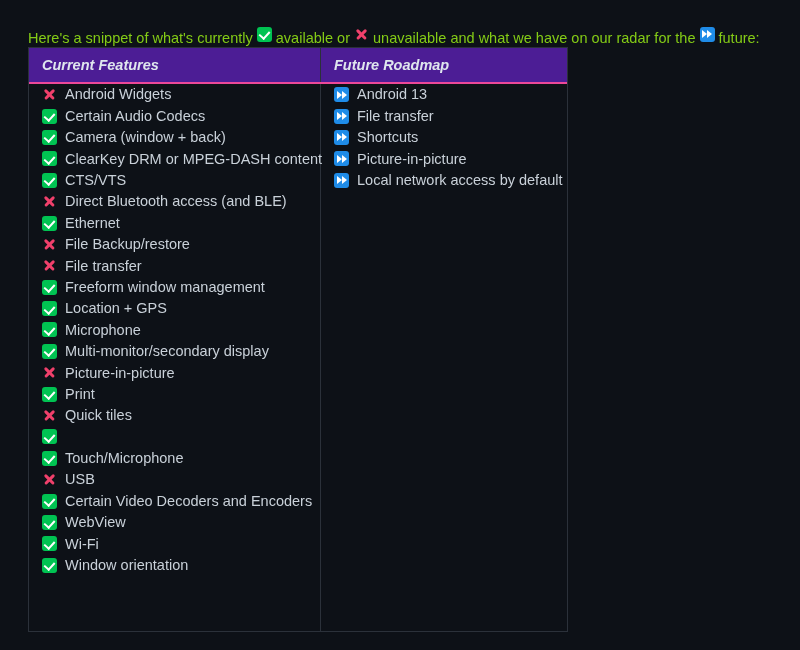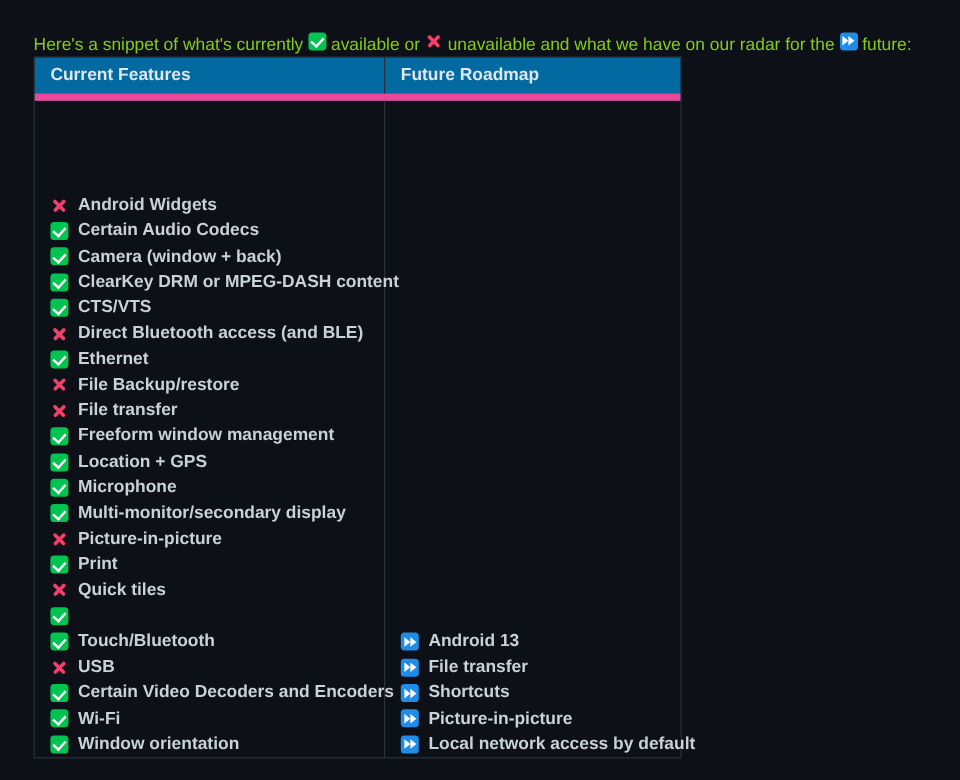--- a/index.html
+++ b/index.html
@@ -103,42 +103,42 @@
     position: absolute;
     left: 28px;
     top: 47px;
     width: 540px;
     border: 1px solid #2b313a;
     border-collapse: collapse;
     background: #0d1117;
   }
   .thead {
     display: flex;
-    background: #0369a1;
-    border-bottom: 6px solid #ec4899;
+    background: #4c1d95;
+    border-bottom: 2px solid #ec4899;
     height: 36px;
+    font-style: italic;
   }
   .th {
     font-size: 14.5px;
     font-weight: bold;
     color: #dfe6ee;
     display: flex;
     align-items: center;
     padding-left: 13px;
   }
   .th.col1 { width: 292px; border-right: 1px solid #2b313a; }
   .th.col2 { width: 246px; }
 
   .tbody { display: flex; height: 547px; }
   .td {
     padding: 0;
     display: flex;
     flex-direction: column;
-    justify-content: flex-end;
-    font-weight: bold;
+    justify-content: flex-start;
   }
   .td.col1 { width: 292px; border-right: 1px solid #2b313a; padding-left: 13px; }
   .td.col2 { width: 246px; padding-left: 13px; }
 
   .feat-list { list-style: none; margin: 0; padding: 0; }
   .feat-list li {
     display: flex;
     align-items: center;
     gap: 8px;
     height: 21.4px;
@@ -235,29 +235,33 @@
             </li>
             <li>
               <span class="ico ico-cross"></span>
               <span class="label">Quick tiles</span>
             </li>
             <li>
               <span class="ico ico-check"></span>
             </li>
             <li>
               <span class="ico ico-check"></span>
-              <span class="label">Touch/Bluetooth</span>
+              <span class="label">Touch/Microphone</span>
             </li>
             <li>
               <span class="ico ico-cross"></span>
               <span class="label">USB</span>
             </li>
             <li>
               <span class="ico ico-check"></span>
               <span class="label">Certain Video Decoders and Encoders</span>
+            </li>
+            <li>
+              <span class="ico ico-check"></span>
+              <span class="label">WebView</span>
             </li>
             <li>
               <span class="ico ico-check"></span>
               <span class="label">Wi-Fi</span>
             </li>
             <li>
               <span class="ico ico-check"></span>
               <span class="label">Window orientation</span>
             </li>
           </ul>

